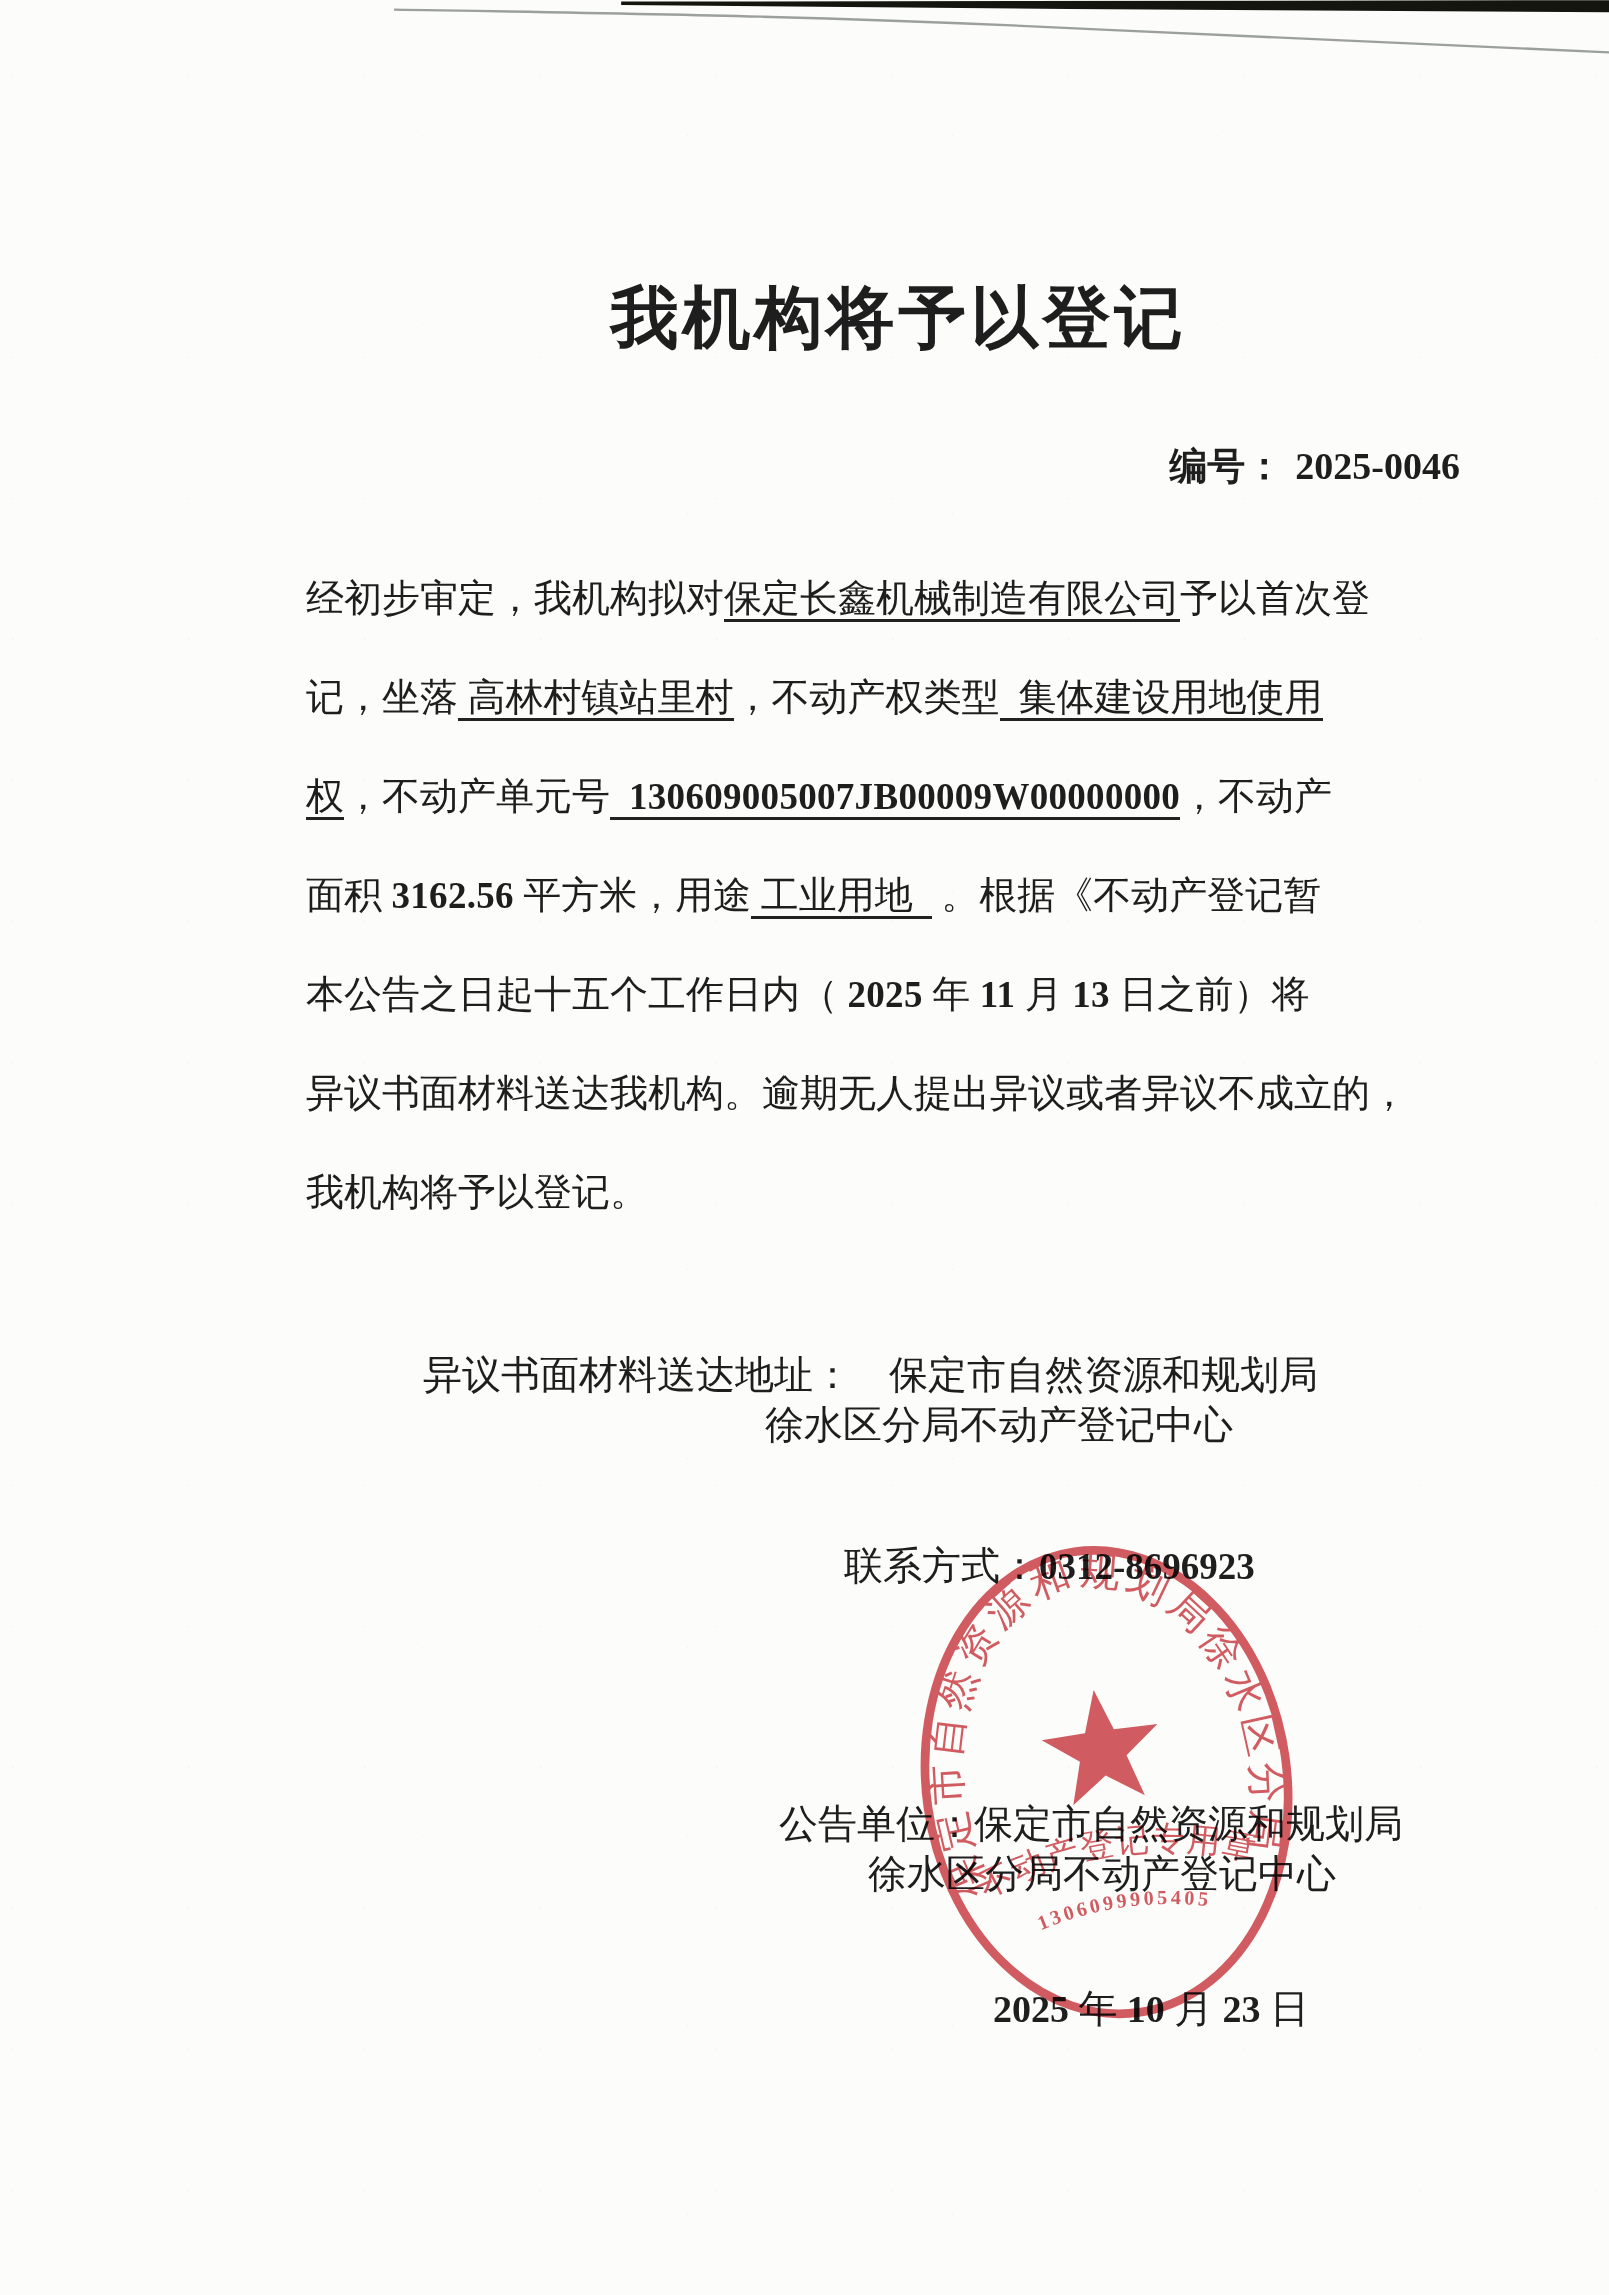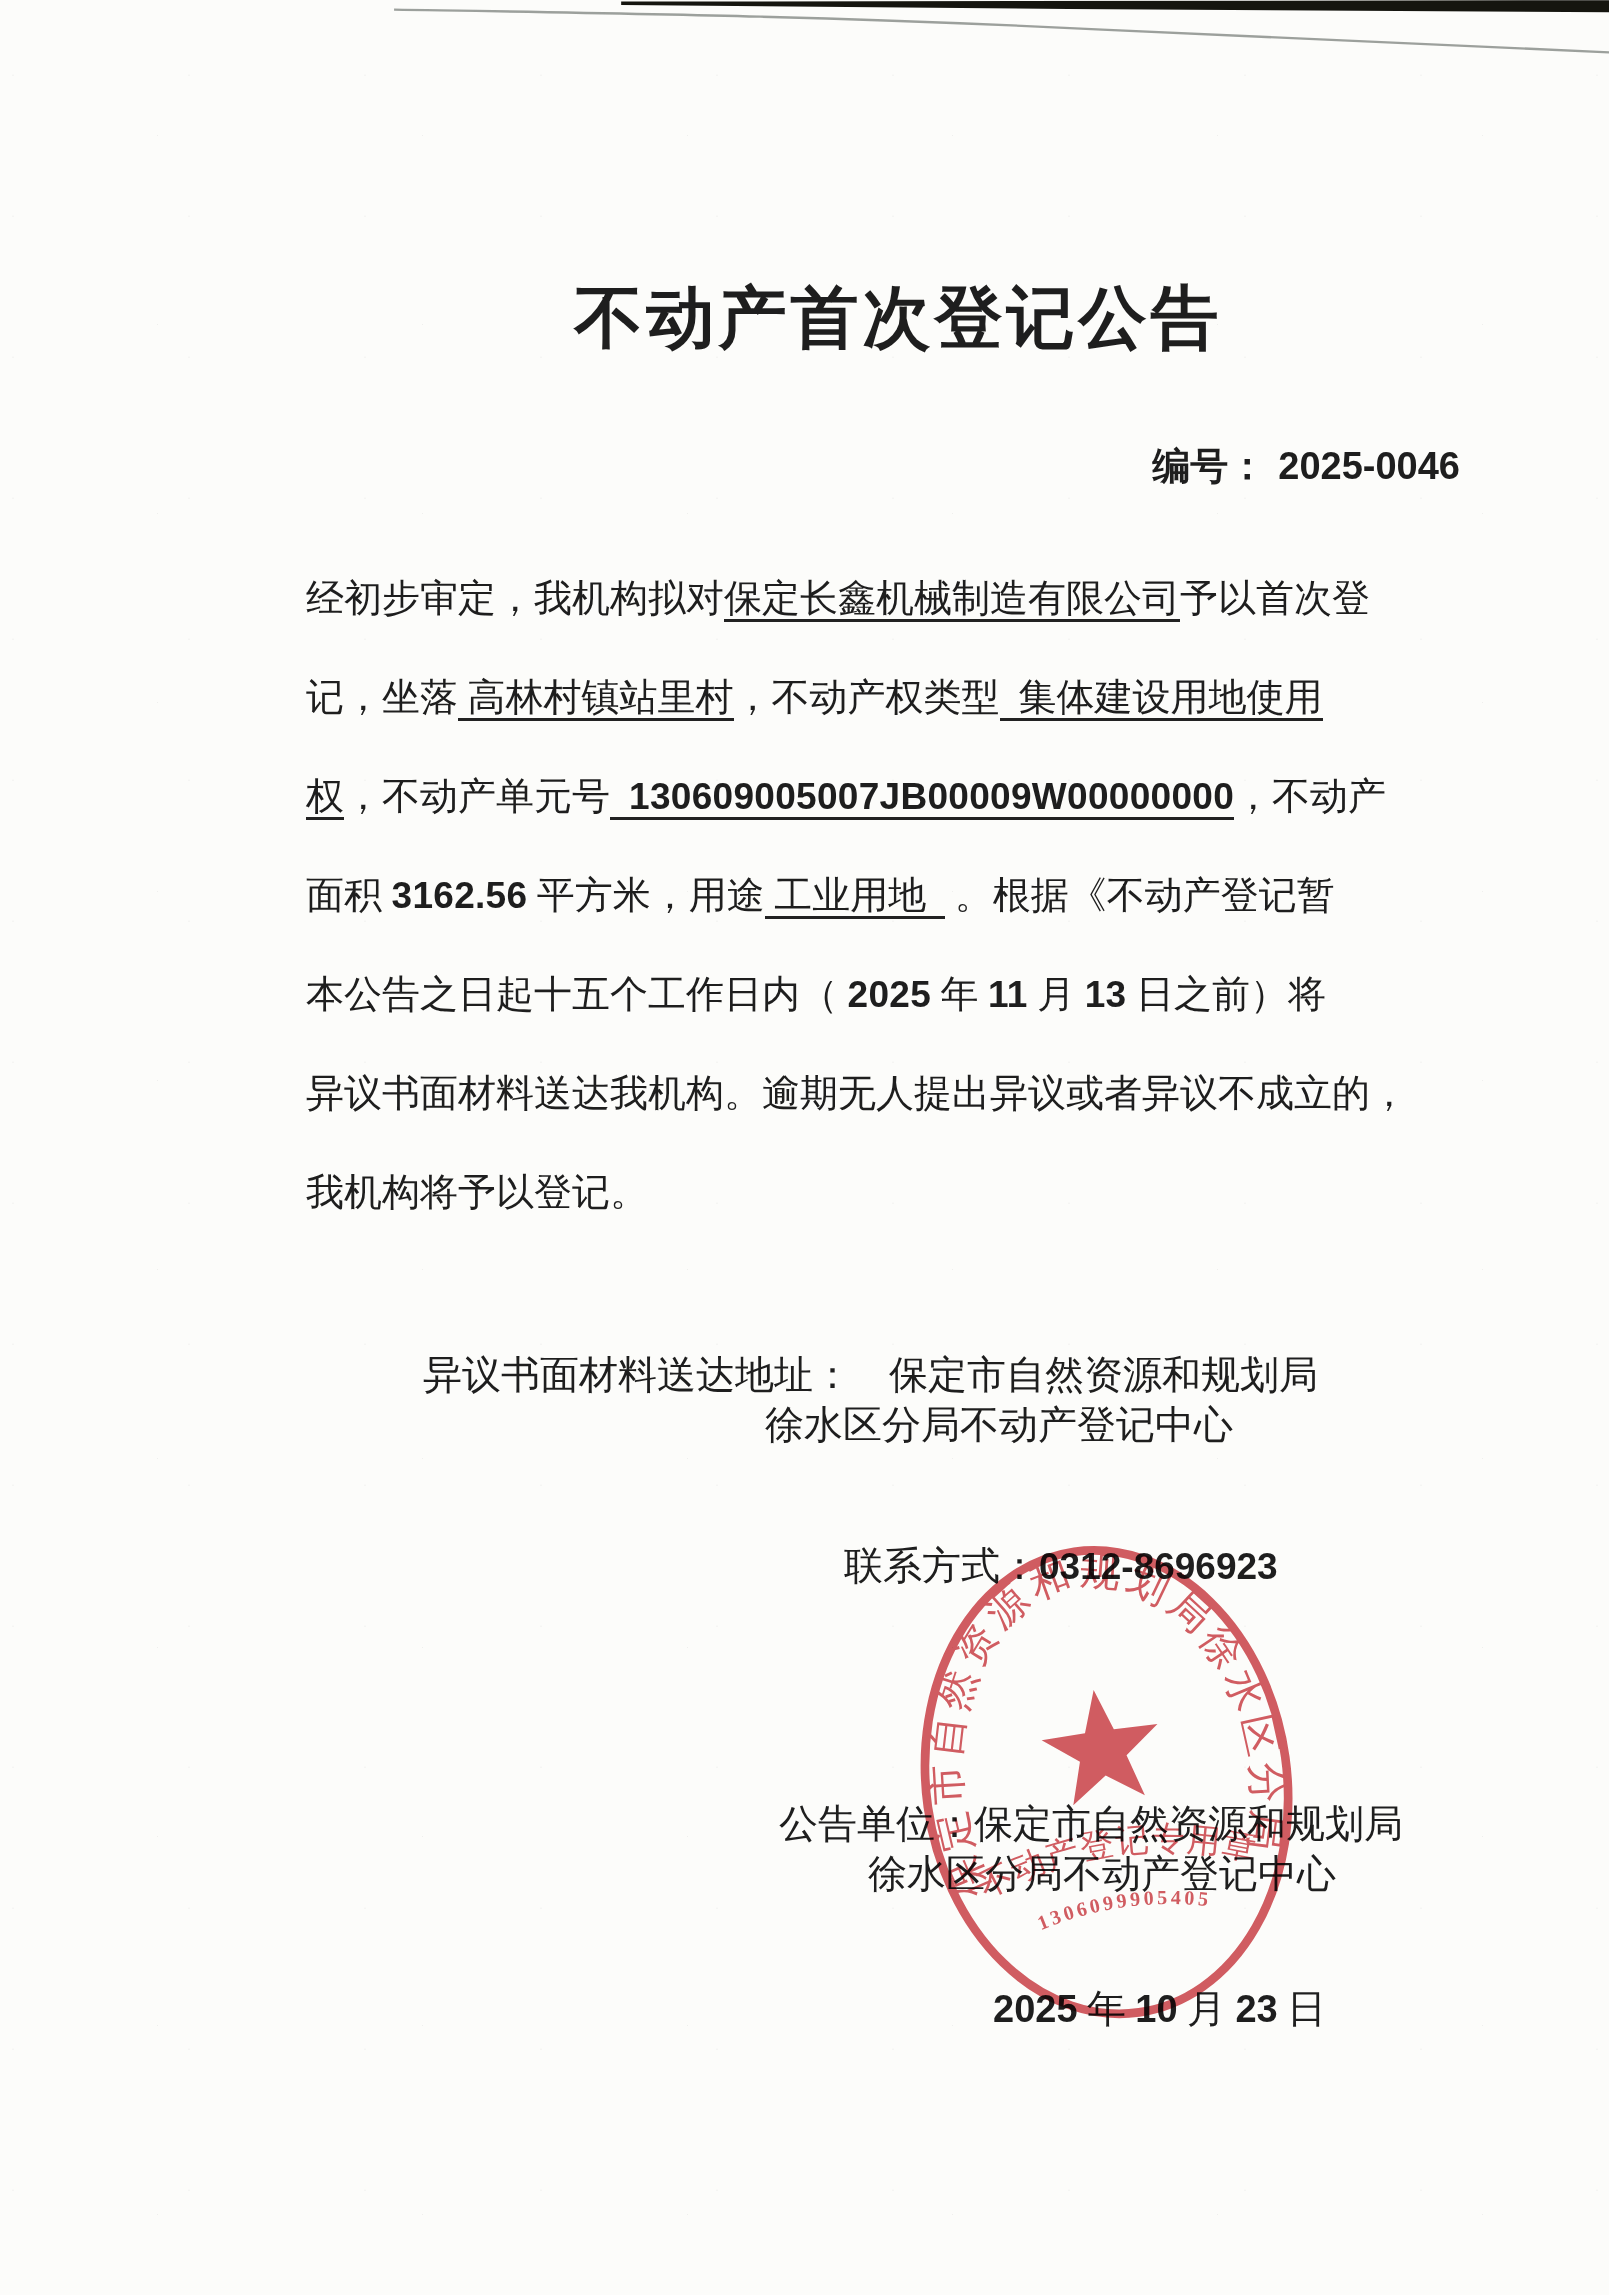--- a/index.html
+++ b/index.html
@@ -22,21 +22,21 @@
     top:273px;left:304px;width:1189px;text-align:center;
     font-size:68px;font-weight:700;letter-spacing:4px;white-space:nowrap;
   }
   
   #docno{top:441px;left:304px;width:1156px;text-align:right;font-size:38px;font-weight:700;white-space:nowrap;}
   #docno .num{margin-left:12px;}
   
   #body-text{top:549px;left:306px;width:1082px;font-size:38px;line-height:99px;}
   .body-line{white-space:pre;height:99px;}
   .u{border-bottom:3.3px solid #222;}
-  .n,.num{font-family:Liberation Sans, sans-serif;font-weight:700;}
+  .n,.num{font-family:Liberation Serif, serif;font-weight:700;}
   .n{font-size:37px;letter-spacing:0.3px;}
   
   .addr{font-size:39px;white-space:pre;text-align:right;}
   #addr1{top:1303px;left:384px;}
   #addr1 .val{margin-left:37px;}
   #addr2{top:1398px;left:765px;}
   #addr3{top:1494px;left:805px;}
   #addr3 .num{font-size:37px;}
   
   .foot{font-size:39px;white-space:pre;}
@@ -56,21 +56,21 @@
 </head>
 <body>
 
 <div id="page">
 
   <svg id="scan-artifacts" viewBox="0 0 2409 140" aria-hidden="true">
     <polygon points="930,2 2409,0 2409,18 1600,13 930,7" fill="#15150f"></polygon>
     <path d="M590,14 C950,20 1250,24 1650,44 C1950,59 2250,70 2409,78" fill="none" stroke="#8b8f8b" stroke-width="3.5" opacity="0.85"></path>
   </svg>
 
-  <div id="title" class="abs">不动产首次登记公告</div>
+  <div id="title" class="abs">我机构将予以登记</div>
 
   <div id="docno" class="abs">
     <span>编号：</span><span class="num">2025-0046</span>
   </div>
 
   <div id="body-text" class="abs">
       <div class="body-line"><span class="">经初步审定，我机构拟对</span><span class="u ">保定长鑫机械制造有限公司</span><span class="">予以首次登</span></div>
       <div class="body-line"><span class="">记，坐落</span><span class="u "> 高林村镇站里村</span><span class="">，不动产权类型</span><span class="u ">  集体建设用地使用</span></div>
       <div class="body-line"><span class="u ">权</span><span class="">，不动产单元号</span><span class="u ">  </span><span class="u n">130609005007JB00009W00000000</span><span class="">，不动产</span></div>
       <div class="body-line"><span class="">面积 </span><span class="n">3162.56</span><span class=""> 平方米，用途</span><span class="u "> 工业用地  </span><span class=""> 。根据《不动产登记暂</span></div>

